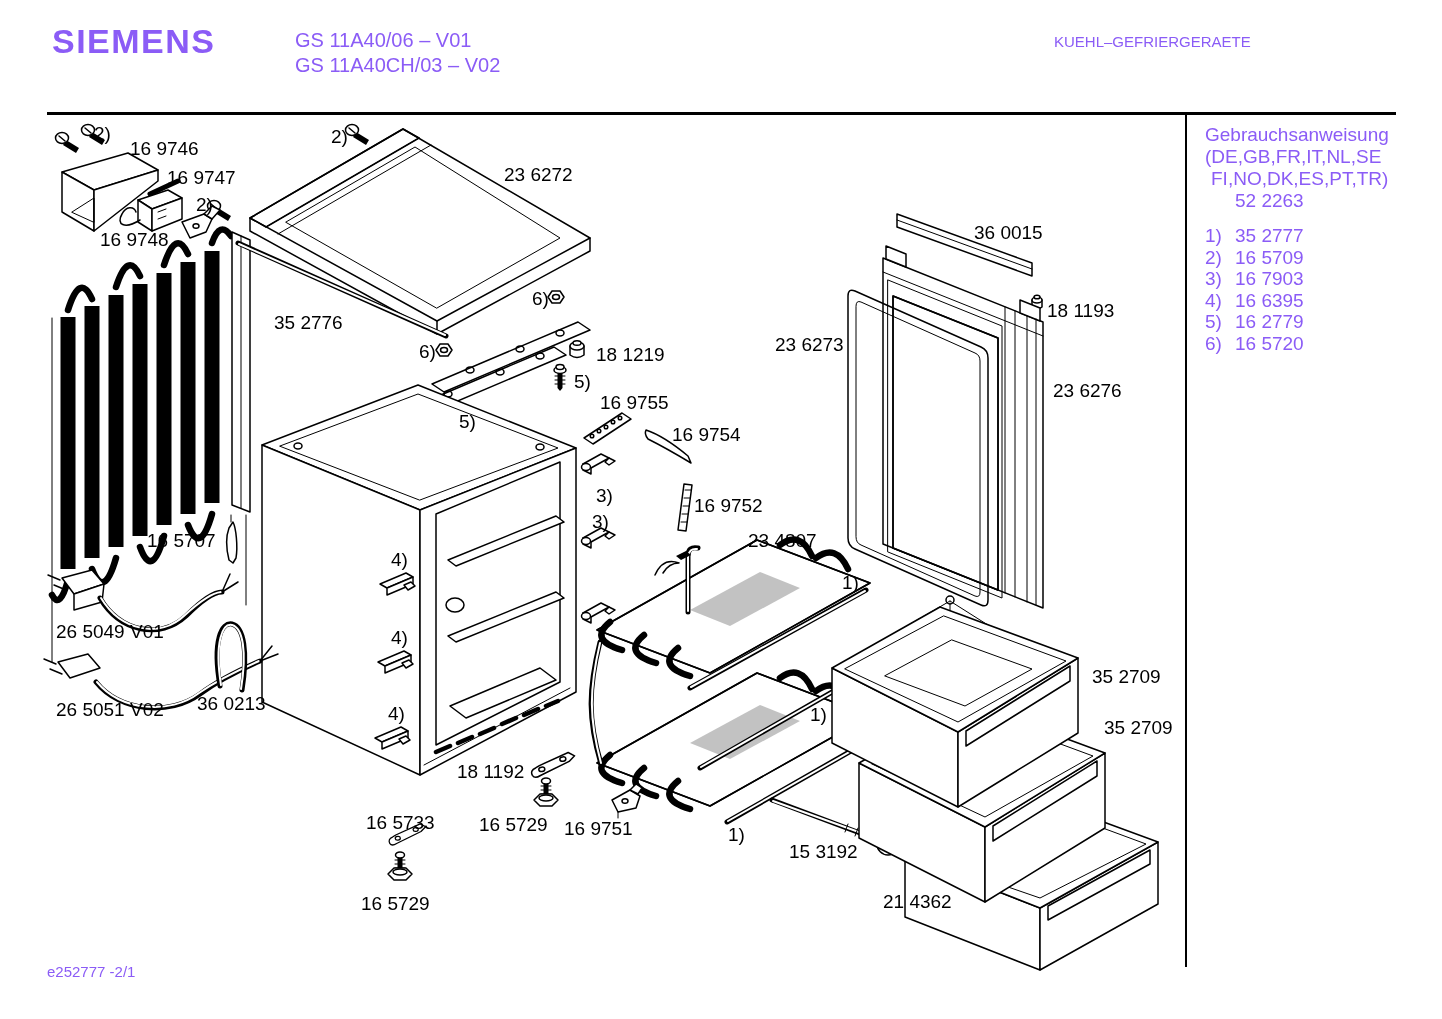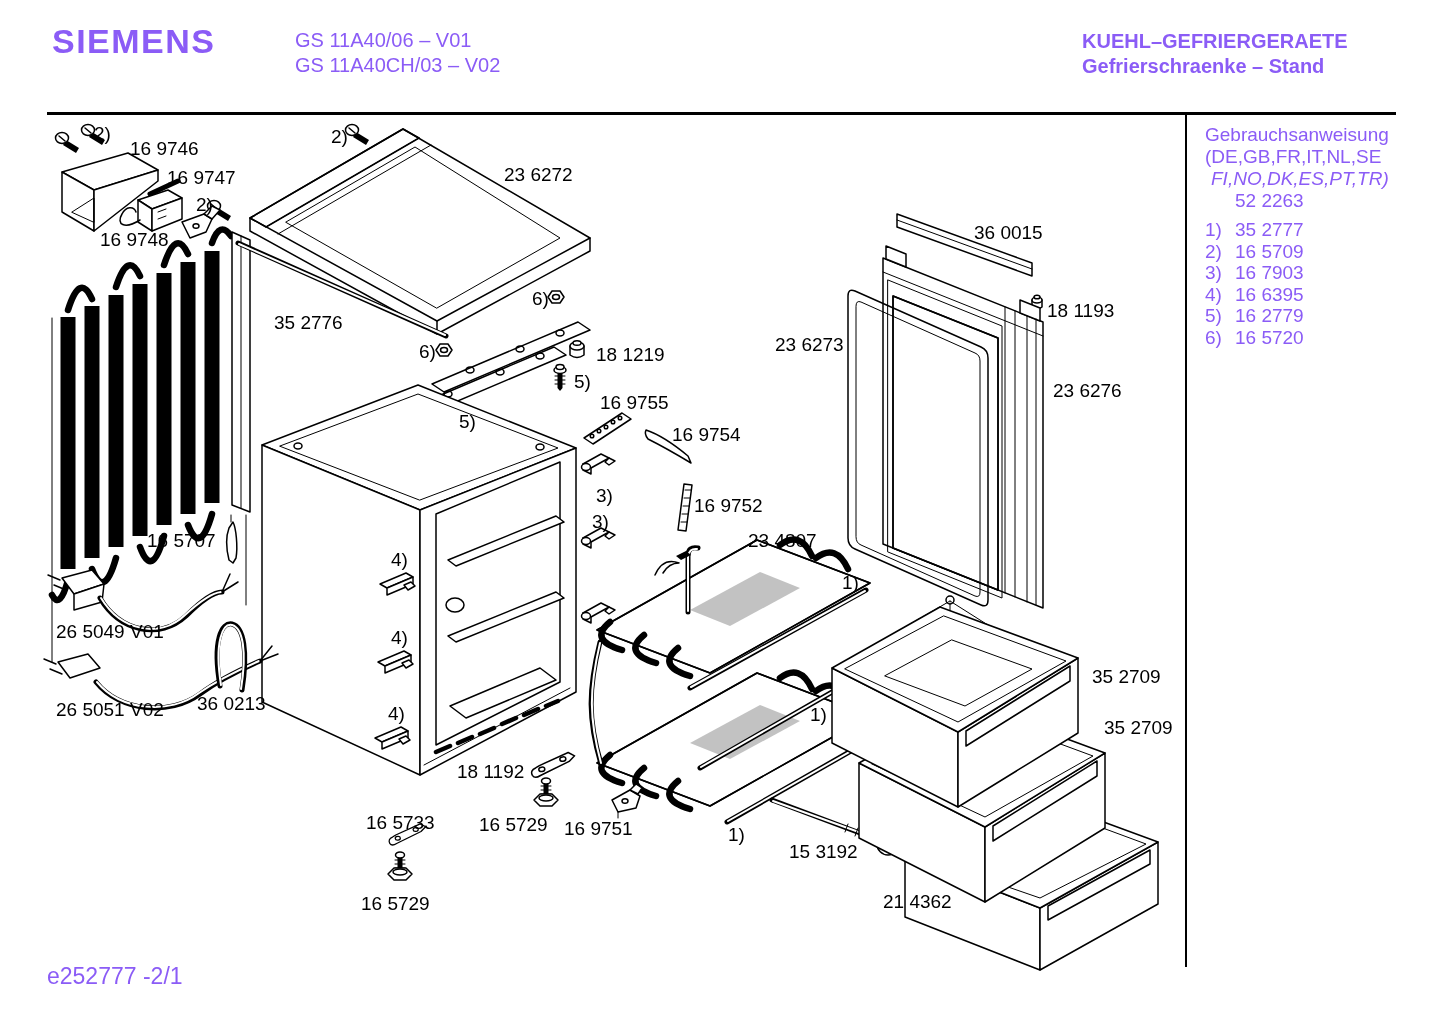--- a/index.html
+++ b/index.html
@@ -1,29 +1,29 @@
 <!DOCTYPE html>
 <html><head>
 <meta charset="utf-8">
 <style>
   html,body{margin:0;padding:0;background:#e8e8e8;}
   .page{position:relative;width:1442px;height:1019px;background:#ffffff;
         font-family:"Liberation Sans",sans-serif;color:#8b5cf6;overflow:hidden;}
   .brand{position:absolute;left:52px;top:22px;font-size:34px;font-weight:bold;letter-spacing:1.5px;}
   .models{position:absolute;left:295px;top:28px;font-size:20px;line-height:25px;}
-  .cathead{position:absolute;left:1082px;top:29px;font-size:20px;line-height:25px;font-weight:bold;}
+  .cathead{position:absolute;left:1054px;top:29px;font-size:15px;line-height:25px;}
   .hrule{position:absolute;left:47px;top:112px;width:1349px;height:3px;background:#000;}
   .vrule{position:absolute;left:1185px;top:115px;width:2px;height:852px;background:#000;}
   .sidebar{position:absolute;left:1205px;top:124px;width:210px;font-size:19px;line-height:22px;}
   .sb-num{padding-left:30px;}
-  .sb-langs2{padding-left:6px;font-style:italic;}
-  .key-list{margin-top:7px;line-height:21.5px;}
+  .sb-langs2{padding-left:6px;}
+  .key-list{margin-top:13px;line-height:21.5px;}
   .key-row span{display:inline-block;}
   .key-idx{width:30px;}
-  .footer{position:absolute;left:47px;top:963px;font-size:23px;}
+  .footer{position:absolute;left:47px;top:963px;font-size:15px;}
   svg#diagram{position:absolute;left:0;top:0;}
   #diagram path,#diagram line,#diagram ellipse,#diagram circle,#diagram rect,#diagram polyline{
      stroke:#000;stroke-width:1.5;fill:none;stroke-linejoin:round;stroke-linecap:round;}
   #diagram .wfill{fill:#fff;}
   #diagram .bfill{fill:#000;stroke:none;}
   #diagram .thin{stroke-width:1;}
   #diagram .thick{stroke-width:5;}
   #diagram .rod{stroke-width:5;}
   #diagram .rodcore{stroke:#fff;stroke-width:2;}
   #diagram .coil{stroke-width:6.5;}
@@ -37,21 +37,20 @@
 
 <div class="page">
 
   <div class="brand">SIEMENS</div>
   <div class="models">
     <div>GS 11A40/06 – V01</div>
     <div>GS 11A40CH/03 – V02</div>
   </div>
   <div class="cathead">
     <div>KUEHL–GEFRIERGERAETE</div>
-    <div>Gefrierschraenke – Stand</div>
   </div>
   <div class="hrule"></div>
   <div class="vrule"></div>
 
   <div class="sidebar">
     <div>Gebrauchsanweisung</div>
     <div>(DE,GB,FR,IT,NL,SE</div>
     <div class="sb-langs2">FI,NO,DK,ES,PT,TR)</div>
     <div class="sb-num">52 2263</div>
     <div class="key-list">

